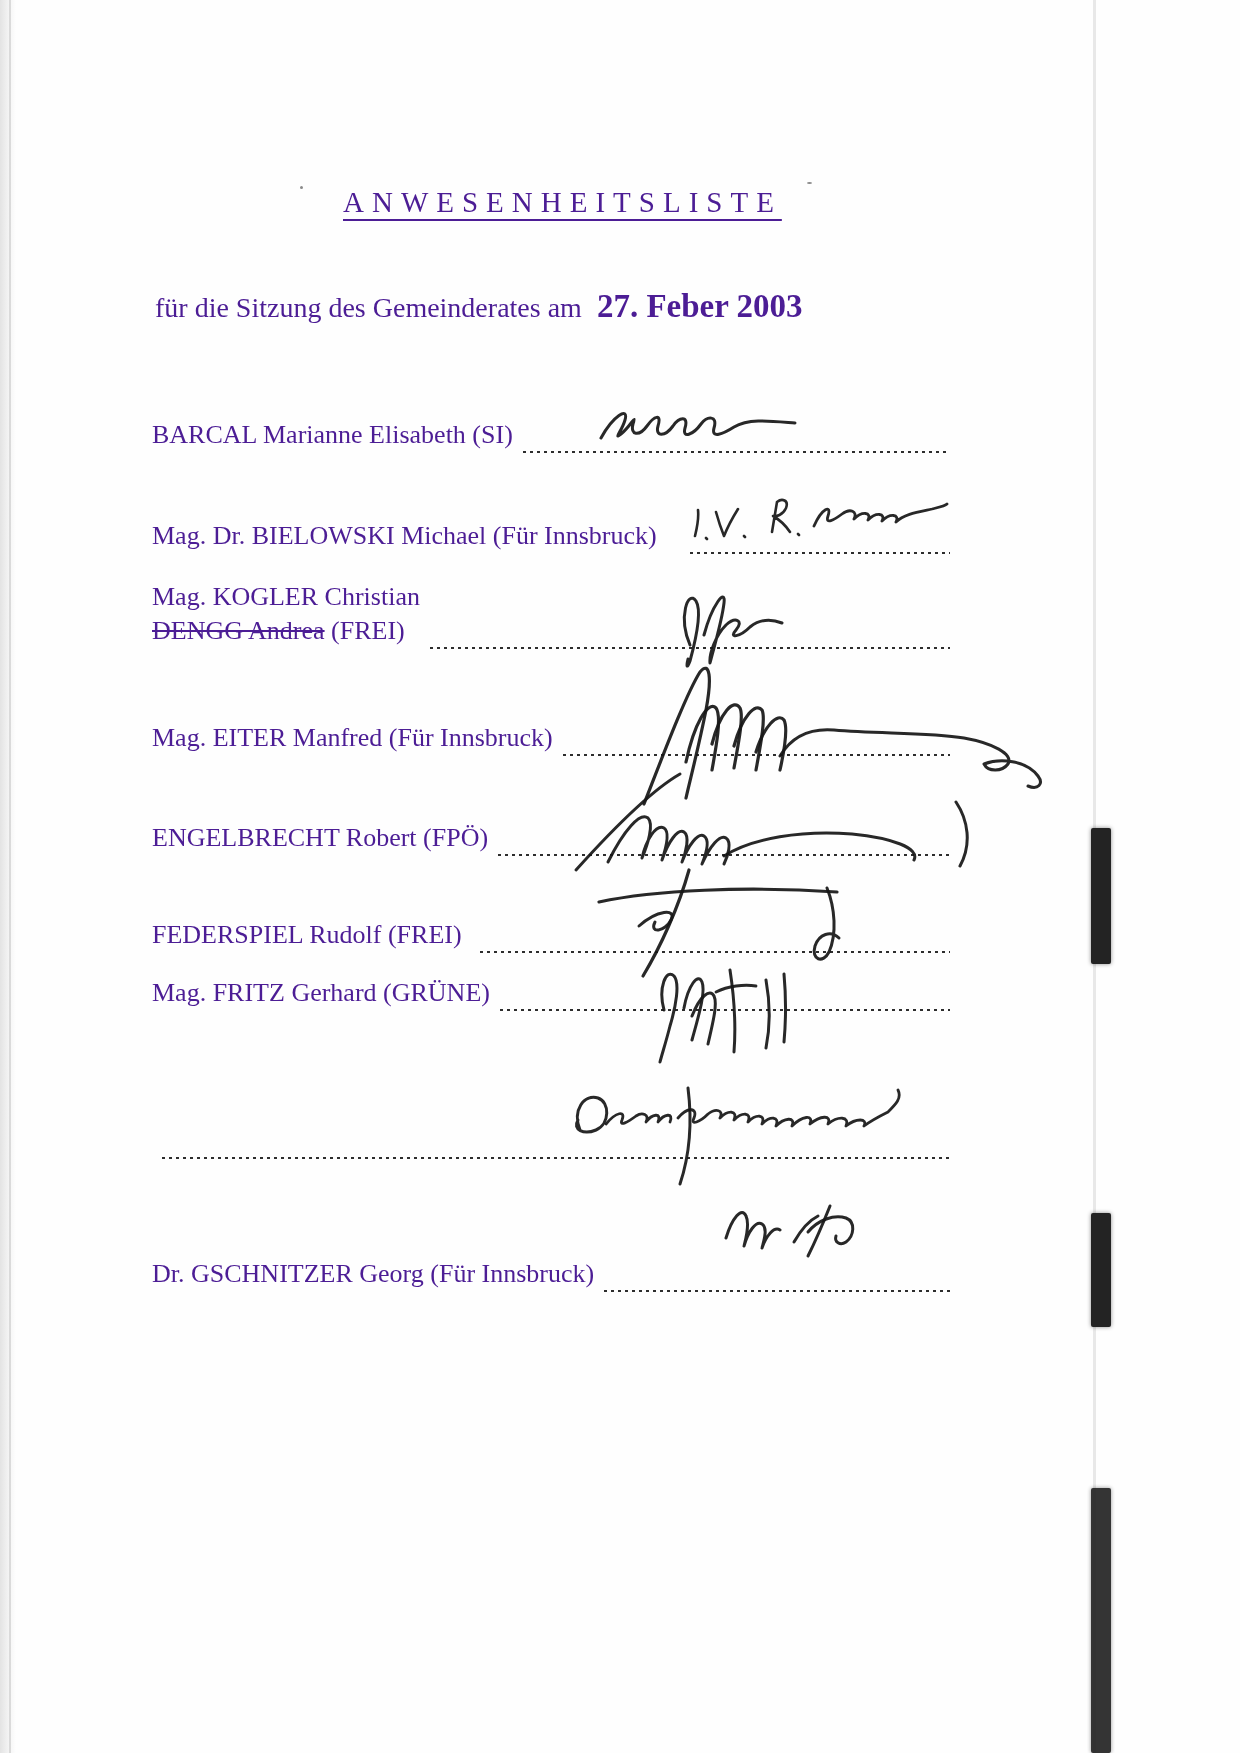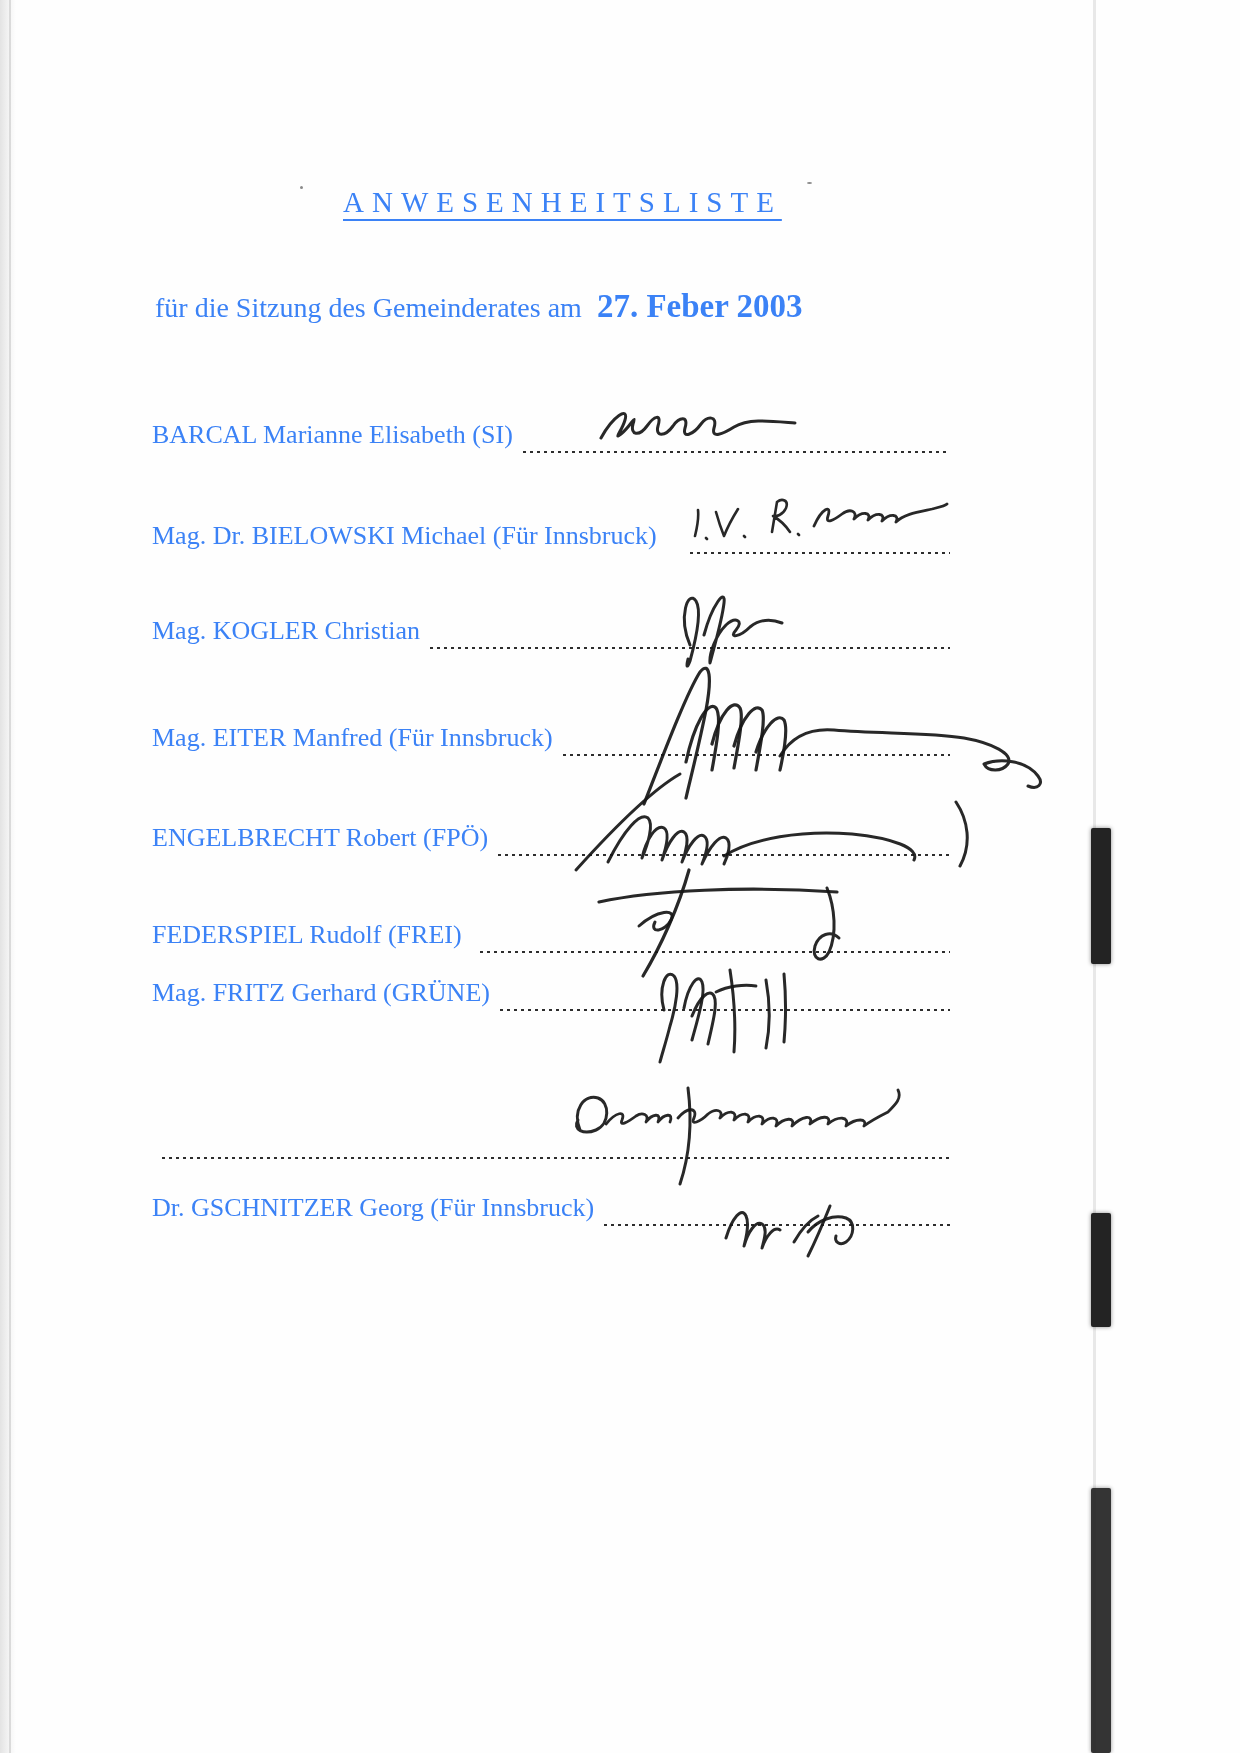--- a/index.html
+++ b/index.html
@@ -2,21 +2,21 @@
 <html><head>
 <meta charset="utf-8">
 <style>
   html, body { margin: 0; padding: 0; background: #ffffff; }
   .page {
     position: relative;
     width: 1240px;
     height: 1753px;
     background: #fefefe;
     font-family: "Liberation Serif", serif;
-    color: #3b82f6;
+    color: #4c1d95;
     overflow: hidden;
   }
 
   
   .edge-left {
     position: absolute; left: 0; top: 0; width: 16px; height: 100%;
     background: linear-gradient(to right, #e3e3e3 0%, #f4f4f4 55%, rgba(255,255,255,0) 100%);
   }
   .edge-left-line {
     position: absolute; left: 9px; top: 0; width: 2px; height: 100%;
@@ -112,20 +112,21 @@
   </div>
 
   <div class="row" style="top:513px; height:42px;gap:23px;">
     <div class="label">Mag. Dr. BIELOWSKI Michael (Für Innsbruck)</div>
     <div class="leader"></div>
   </div>
 
   <div class="row" style="top:576px; height:74px;">
     <div class="label">
       <span class="line">Mag. KOGLER Christian</span>
+      <span class="line"><s>DENGG Andrea</s><span> (FREI)</span></span>
     </div>
     <div class="leader"></div>
   </div>
 
   <div class="row" style="top:715px; height:42px;">
     <div class="label">Mag. EITER Manfred (Für Innsbruck)</div>
     <div class="leader"></div>
   </div>
 
   <div class="row" style="top:815px; height:42px;">
@@ -140,21 +141,21 @@
 
   <div class="row" style="top:970px; height:42px;">
     <div class="label">Mag. FRITZ Gerhard (GRÜNE)</div>
     <div class="leader"></div>
   </div>
 
   <div class="row" style="top:1118px; height:42px;">
     <div class="leader"></div>
   </div>
 
-  <div class="row" style="top:1185px; height:42px;font-family:Liberation Serif, serif;">
+  <div class="row" style="top:1251px; height:42px;font-family:Liberation Serif, serif;">
     <div class="label">Dr. GSCHNITZER Georg (Für Innsbruck)</div>
     <div class="leader"></div>
   </div>
 
   <svg class="sig" style="left:595px; top:398px;" width="210" height="52" viewBox="0 0 210 52">
     <path stroke-width="3" d="M6,40 C18,18 34,8 30,22 C27,33 18,42 26,36 C36,28 42,14 38,26 C35,37 44,39 52,28 C59,18 67,15 63,28 C60,39 70,39 78,28 C84,19 94,17 90,30 C87,41 98,37 106,26 C112,18 123,17 119,30 C116,41 128,36 139,29 C154,20 176,23 200,25"></path>
   </svg>
 
   <svg class="sig" style="left:688px; top:492px;" width="262" height="58" viewBox="0 0 262 58">
     <path stroke-width="2.6" d="M10,18 C11,27 9,36 7,44 M18,46 l1,1 M28,20 C31,31 34,39 36,44 C40,34 45,25 50,17 M56,44 l1,1"></path>

